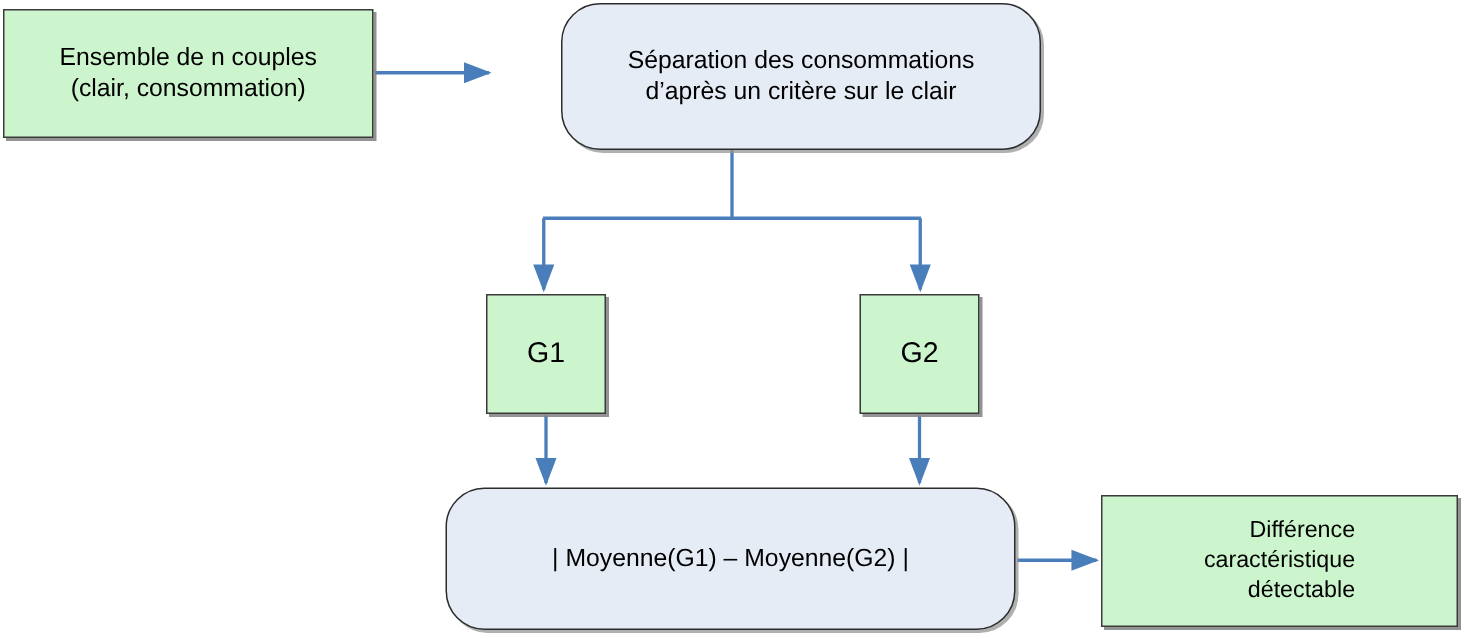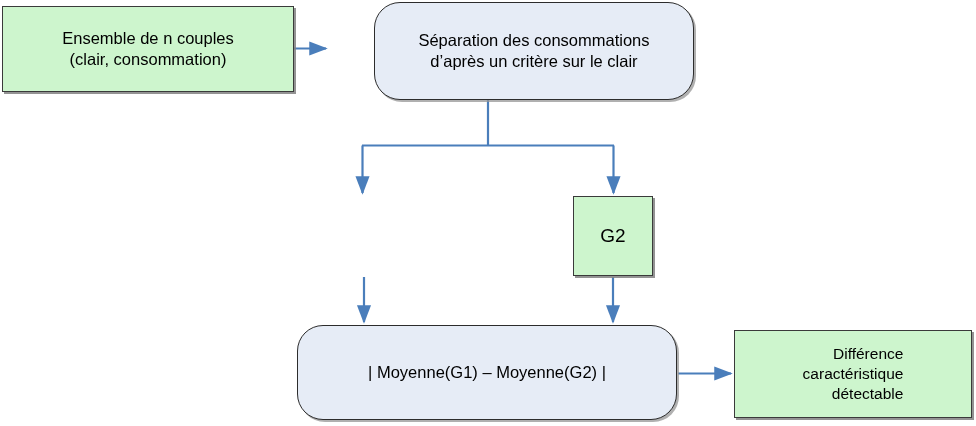--- a/index.html
+++ b/index.html
@@ -40,21 +40,21 @@
     background: #cdf5cd;
     border: 1px solid #3a3a3a;
     box-shadow: 2px 2px 0 0 rgba(128,128,128,0.85);
   }
   .node-rounded {
     background: #e6ecf6;
     border: 1px solid #2c2c2c;
     border-radius: 26px;
     box-shadow: 2px 2px 0 0 rgba(150,150,150,0.75);
   }
-  #box-source      { left: 2px;   top: 6px;   width: 292px; height: 86px;  font-size: 16.5px; }
+  #box-source      { left: 2px;   top: 6px;   width: 247px; height: 86px;  font-size: 16.5px; }
   #box-separation  { left: 330px; top: 2px;   width: 320px; height: 98px;  font-size: 16.5px; margin-left: 44px; }
   #box-g1          { left: 324px; top: 196px; width: 80px;  height: 80px;  font-size: 19px; }
   #box-g2          { left: 573px; top: 196px; width: 80px;  height: 80px;  font-size: 19px; }
   #box-formula     { left: 297px; top: 325px; width: 380px; height: 95px;  font-size: 16.5px; }
   #box-difference  { left: 734px; top: 330px; width: 238px; height: 88px;  font-size: 15.5px; text-align: right; }
 </style>
 </head>
 <body>
 
 <div id="diagram">
@@ -95,20 +95,21 @@
       <line x1="678" y1="373.5" x2="731" y2="373.5" stroke="#4a7ebb" stroke-width="2.2" marker-end="url(#arrowhead)"></line>
     </g>
   </svg>
 
   <div class="node node-green" id="box-source">Ensemble de n couples
 (clair, consommation)</div>
 
   <div class="node node-rounded" id="box-separation">Séparation des consommations
 d’après un critère sur le clair</div>
 
+  <div class="node node-green" id="box-g1">G1</div>
 
   <div class="node node-green" id="box-g2">G2</div>
 
   <div class="node node-rounded" id="box-formula">| Moyenne(G1) – Moyenne(G2) |</div>
 
   <div class="node node-green" id="box-difference">Différence
 caractéristique
 détectable</div>
 
 </div>

